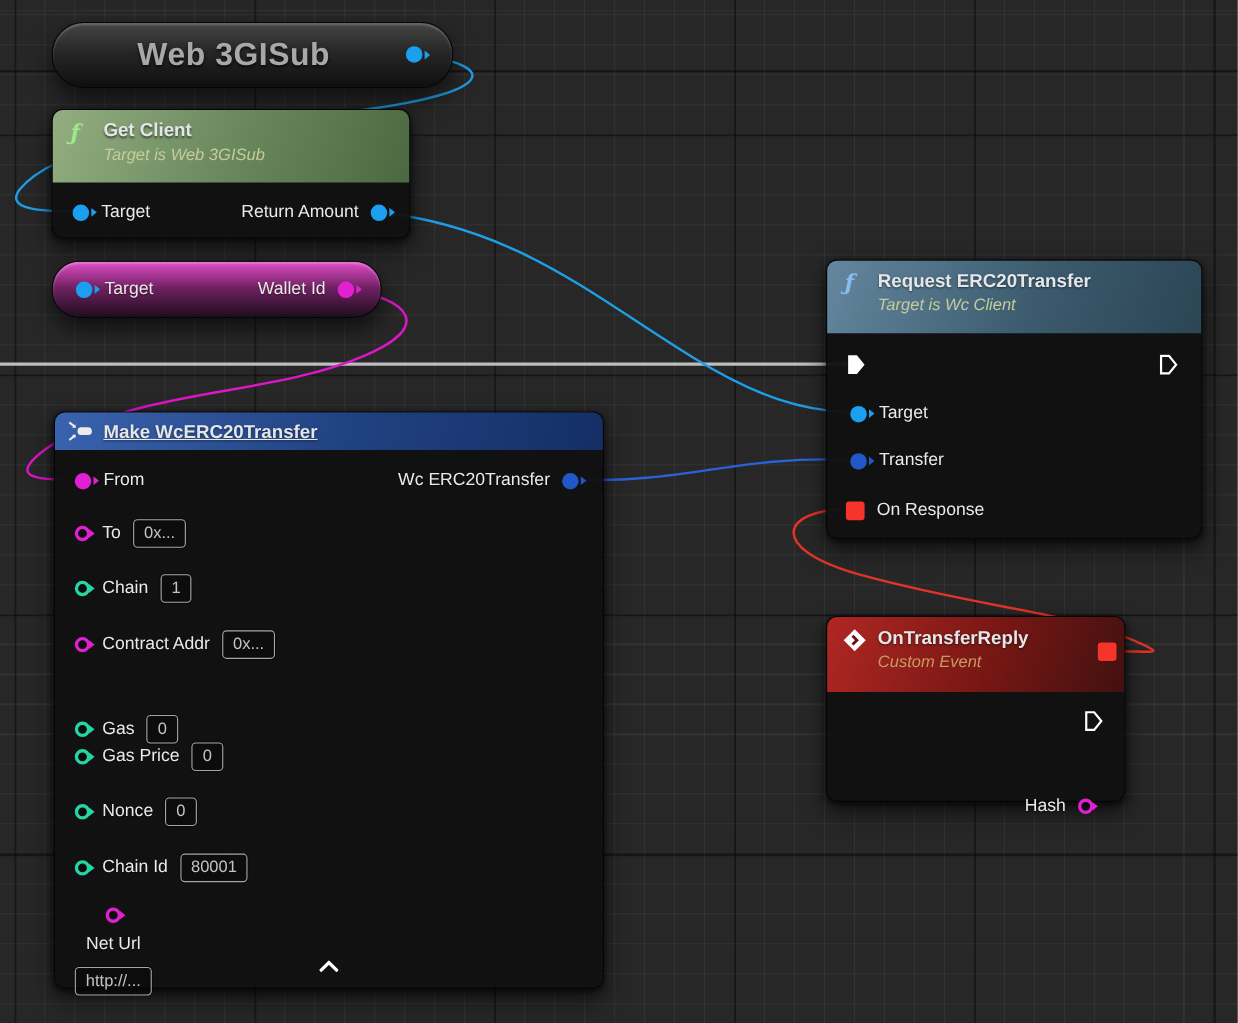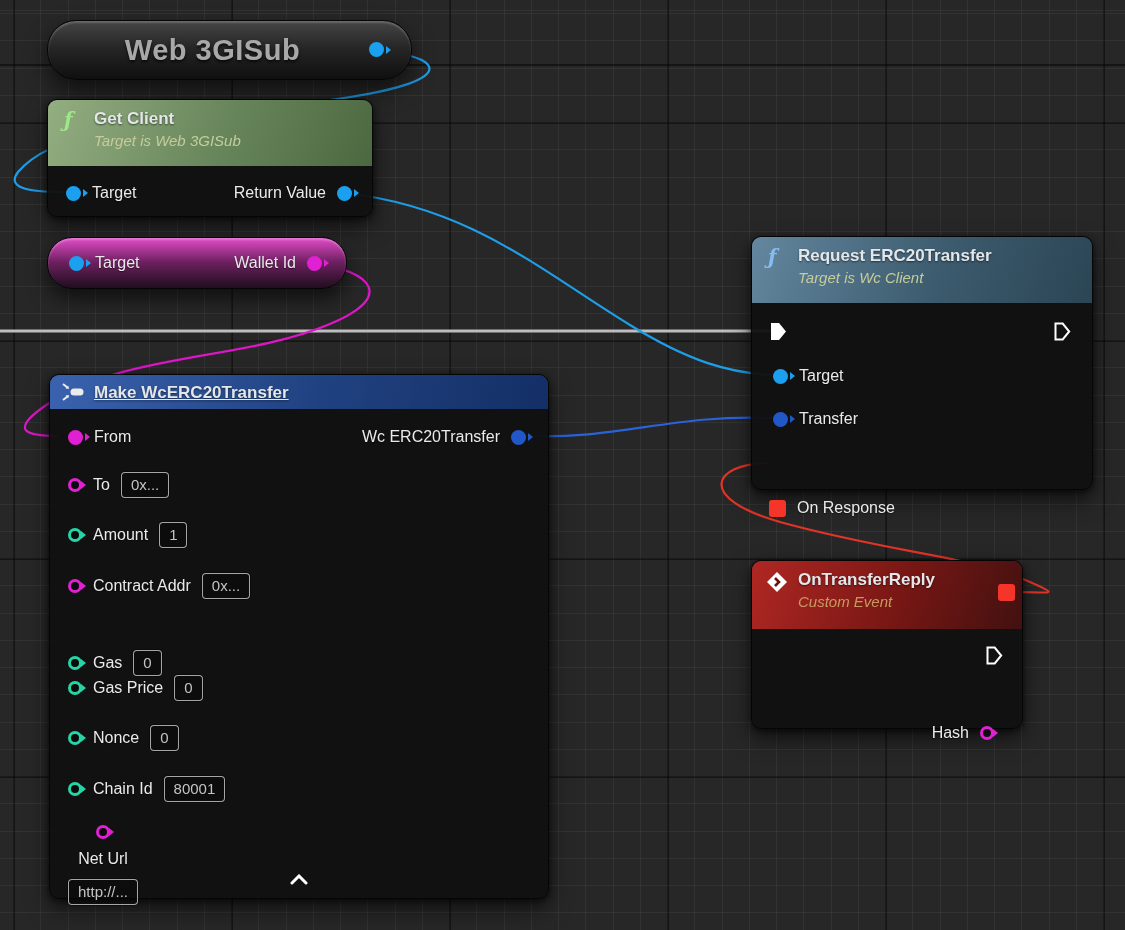--- a/index.html
+++ b/index.html
@@ -66,21 +66,21 @@
     <div class="hdr" style="height:49px;background:linear-gradient(110deg,#93ae81 0%,#67855a 55%,#4c6840 100%);box-sizing:content-box;">
       <span class="icoslot f-ico" style="color:#9ee889;">ƒ</span>
       <div class="ttl">Get Client</div>
       <div class="sub">Target is Web 3GISub</div>
     </div>
     <div class="prow" style="left:18px;top:79px;">
       <span class="cpin solid" style="--c:#1ba0f0;"></span>
       <span class="plabel">Target</span>
     </div>
     <div class="prow" style="right:20px;top:79px;">
-      <span class="plabel">Return Value</span>
+      <span class="plabel">Return Amount</span>
       <span class="cpin solid" style="--c:#1ba0f0;"></span>
     </div>
   </div>
 
   <div class="node pillnode" style="left:47px;top:237px;width:298px;height:50px;border-radius:25px;
               background:linear-gradient(180deg,#e14cc8 0%,#6e2060 48%,#1f0e1d 100%);
               box-shadow:0 10px 20px rgba(0,0,0,.6), inset 0 2px 2px rgba(255,255,255,.25);">
     <div class="prow" style="left:21px;top:11px;">
       <span class="cpin solid" style="--c:#1ba0f0;"></span>
       <span class="plabel">Target</span>
@@ -113,21 +113,21 @@
       <span class="cpin solid" style="--c:#2257c8;"></span>
     </div>
 
     <div class="prow" style="left:18px;top:96px;">
       <span class="cpin open" style="--c:#e020d2;"></span>
       <span class="plabel">To</span>
       <span class="textbox">0x...</span>
     </div>
     <div class="prow" style="left:18px;top:146px;">
       <span class="cpin open" style="--c:#25d5a5;"></span>
-      <span class="plabel">Amount</span>
+      <span class="plabel">Chain</span>
       <span class="textbox">1</span>
     </div>
     <div class="prow" style="left:18px;top:197px;">
       <span class="cpin open" style="--c:#e020d2;"></span>
       <span class="plabel">Contract Addr</span>
       <span class="textbox">0x...</span>
     </div>
     <div class="prow" style="left:18px;top:248px;margin-top:26px;">
       <span class="cpin open" style="--c:#25d5a5;"></span>
       <span class="plabel">Gas</span>
@@ -177,21 +177,21 @@
         </svg>
     </span>
     <div class="prow" style="left:21px;top:125px;">
       <span class="cpin solid" style="--c:#1ba0f0;"></span>
       <span class="plabel">Target</span>
     </div>
     <div class="prow" style="left:21px;top:168px;">
       <span class="cpin solid" style="--c:#2257c8;"></span>
       <span class="plabel">Transfer</span>
     </div>
-    <div class="prow" style="left:17px;top:213px;margin-top:44px;">
+    <div class="prow" style="left:17px;top:213px;">
       <span class="sqpin"></span>
       <span class="plabel">On Response</span>
     </div>
   </div>
 
   <div class="node" style="left:751px;top:560px;width:270px;height:167px;">
     <div class="hdr" style="height:51px;background:linear-gradient(110deg,#b02723 0%,#771714 55%,#411110 100%);box-sizing:content-box;">
       <span class="icoslot" style="left:14px;top:10px;">
         <svg width="22" height="22" viewBox="0 0 22 22">
           <path d="M11 1 L21 11 L11 21 L1 11 Z" fill="#ffffff"></path>

